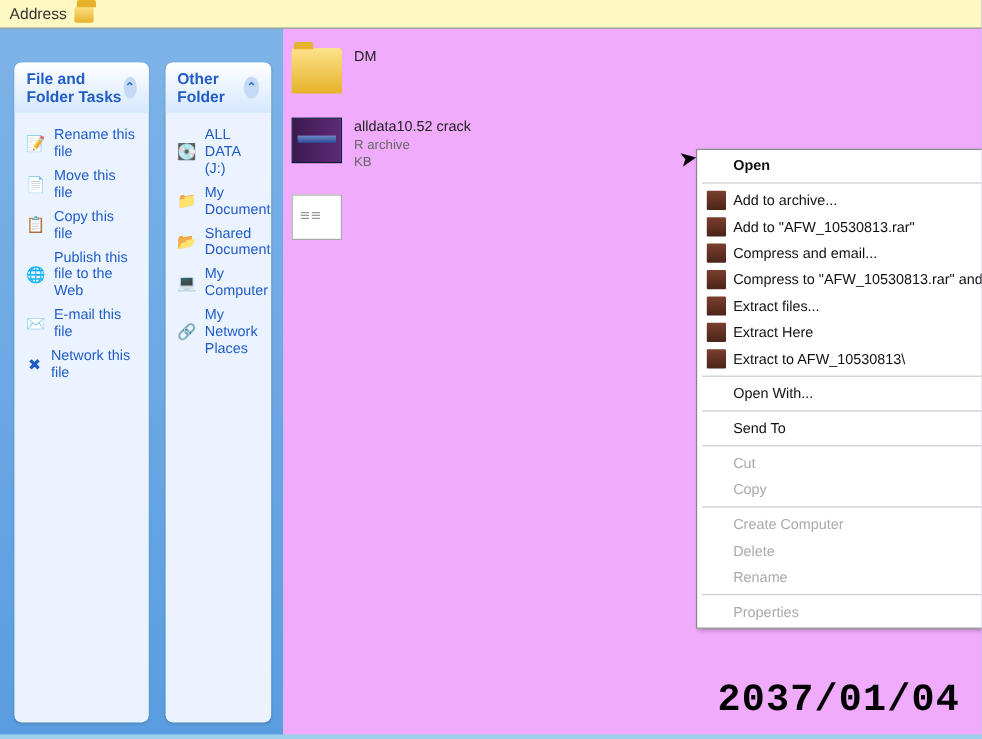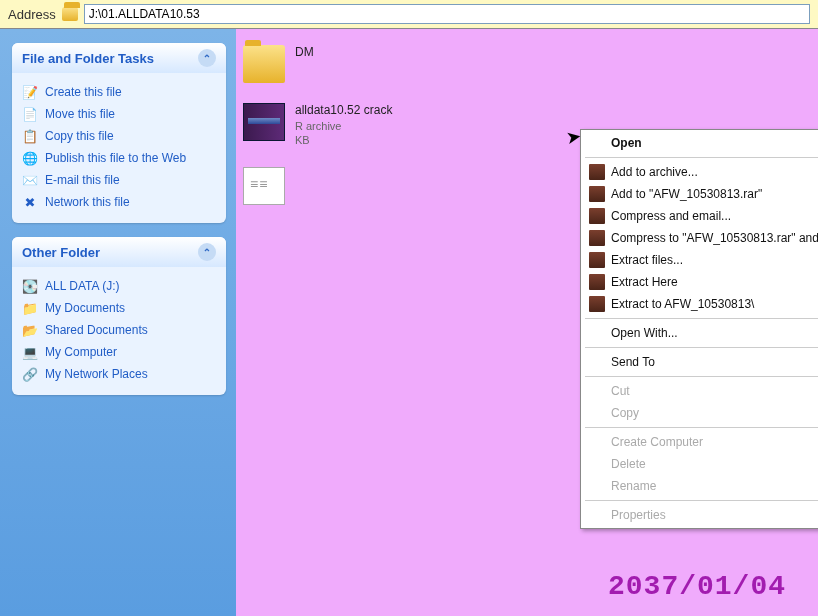--- a/index.html
+++ b/index.html
@@ -4,21 +4,21 @@
 <style>
   * { box-sizing: border-box; margin: 0; padding: 0; font-family: Tahoma, sans-serif; }
   body { width: 818px; height: 616px; background: #9dd0ed; overflow: hidden; position: relative; }
 
   .address-bar { display:flex; align-items:center; gap:6px; padding:4px 8px; background:#fef9c3; border-bottom:1px solid #888; font-size:13px; color:#333; }
   .address-bar input { flex:1; font-size:12px; padding:2px 4px; border:1px solid #7b9ebd; }
   .address-icon { width:16px; height:14px; display:inline-block; }
 
   .main { display:flex; height:calc(100% - 28px); }
 
-  .sidebar { width:236px; padding:14px 10px 10px 12px; background:linear-gradient(#7db4e8,#5a9de0); display:flex; flex-direction:column; gap:14px; }
+  .sidebar { width:236px; padding:28px 10px 10px 12px; background:linear-gradient(#7db4e8,#5a9de0); display:flex; gap:14px; }
   .panel { background:#eaf3ff; border-radius:6px; overflow:hidden; box-shadow:0 1px 2px rgba(0,0,0,.15); }
   .panel-head { display:flex; justify-content:space-between; align-items:center; padding:6px 10px; background:linear-gradient(#fff,#d6e8ff); font-size:13px; font-weight:bold; color:#215dc6; cursor:pointer; }
   .panel-head .chev { width:18px;height:18px;border-radius:50%;background:#c5dbf5;display:flex;align-items:center;justify-content:center;font-size:10px;color:#316ac5; }
   .panel-body { padding:8px 10px 10px 10px; }
   .task { display:flex; align-items:center; gap:7px; font-size:12px; color:#215dc6; padding:3px 0; cursor:pointer; }
   .task .ic { width:16px;height:16px;display:flex;align-items:center;justify-content:center;font-size:13px; }
 
   .content { flex:1; background:#f0abfc; position:relative; padding:16px 7px; }
   .files-row { display:flex; gap:40px; margin-bottom:20px; }
   .file-item { display:flex; gap:10px; align-items:flex-start; width:230px; }
@@ -39,42 +39,41 @@
   .context-menu { position:absolute; left:344px; top:100px; width:304px; background:#fff; border:1px solid #888; box-shadow:2px 2px 4px rgba(0,0,0,.3); font-size:12px; padding:2px; z-index:20; }
   .cm-item { display:flex; align-items:center; gap:6px; padding:3px 14px 3px 6px; color:#111; cursor:default; white-space:nowrap; }
   .cm-item.bold { font-weight:bold; }
   .cm-item.disabled { color:#aaa; }
   .cm-item .mi { width:16px;height:16px;flex-shrink:0; }
   .cm-sep { height:1px; background:#ccc; margin:3px 2px; }
   .rar-mi{background:linear-gradient(#7b3f2e,#4a2418);border-radius:1px;}
 
   .cursor { position:absolute; left:330px; top:97px; font-size:18px; color:#000; z-index:30; transform:rotate(-10deg); pointer-events:none; }
 
-  .timestamp { position:absolute; right:32px; bottom:14px; font-size:28px; color:#a21caf; font-family:"Courier New",monospace; font-weight:bold; letter-spacing:1px; }
+  .timestamp { position:absolute; right:18px; bottom:14px; font-size:32px; color:#000000; font-family:"Courier New",monospace; font-weight:bold; letter-spacing:1px; }
 </style>
 </head>
 <body>
 
 <div class="address-bar">
   <span>Address</span>
   <span class="address-icon folder-ic"></span>
-  <input type="text" value="J:\01.ALLDATA10.53" style="">
 </div>
 
 <div class="main">
   <div class="sidebar" id="sidebar">
       <div class="panel">
         <div class="panel-head">
           <span>File and Folder Tasks</span>
           <span class="chev">⌃</span>
         </div>
         <div class="panel-body">
           <div class="task">
             <span class="ic">📝</span>
-            <span>Create this file</span>
+            <span>Rename this file</span>
           </div>
           <div class="task">
             <span class="ic">📄</span>
             <span>Move this file</span>
           </div>
           <div class="task">
             <span class="ic">📋</span>
             <span>Copy this file</span>
           </div>
           <div class="task">

